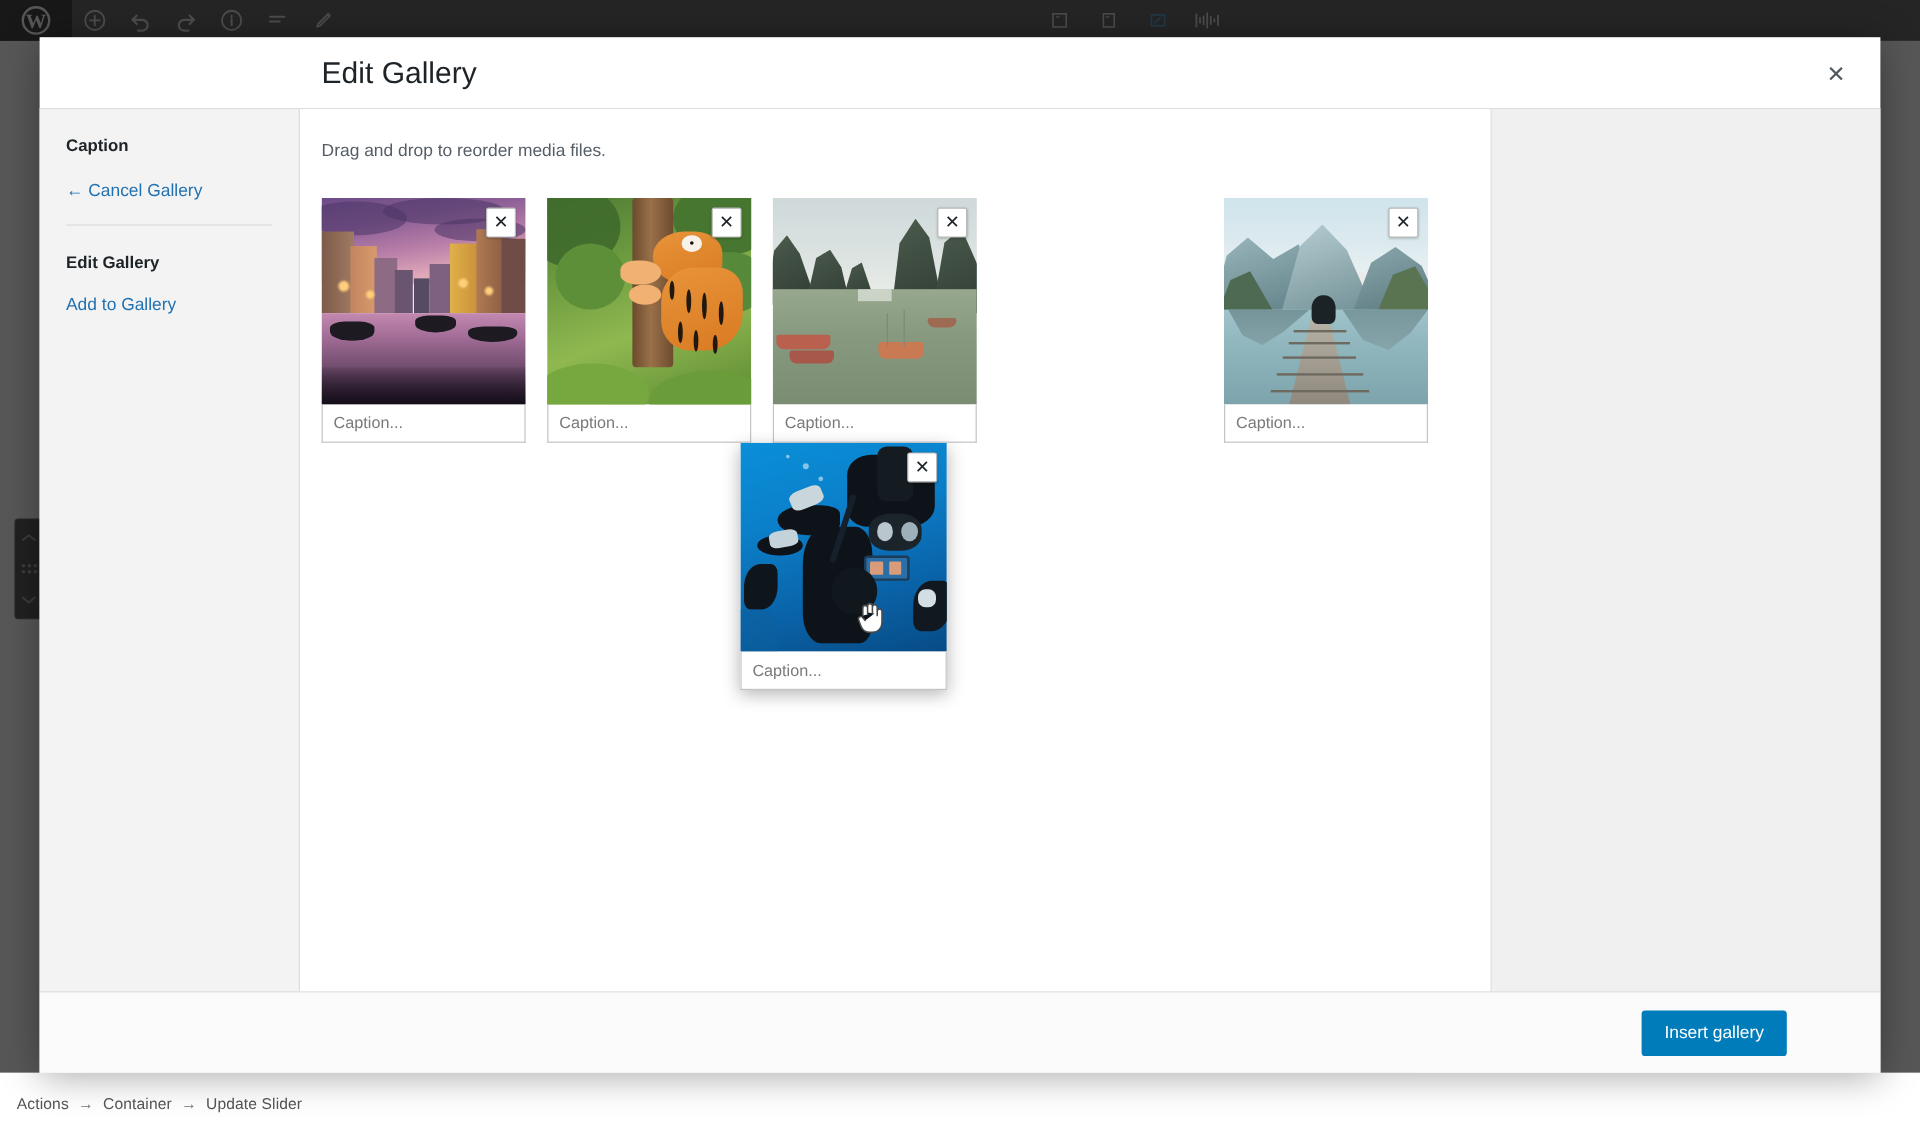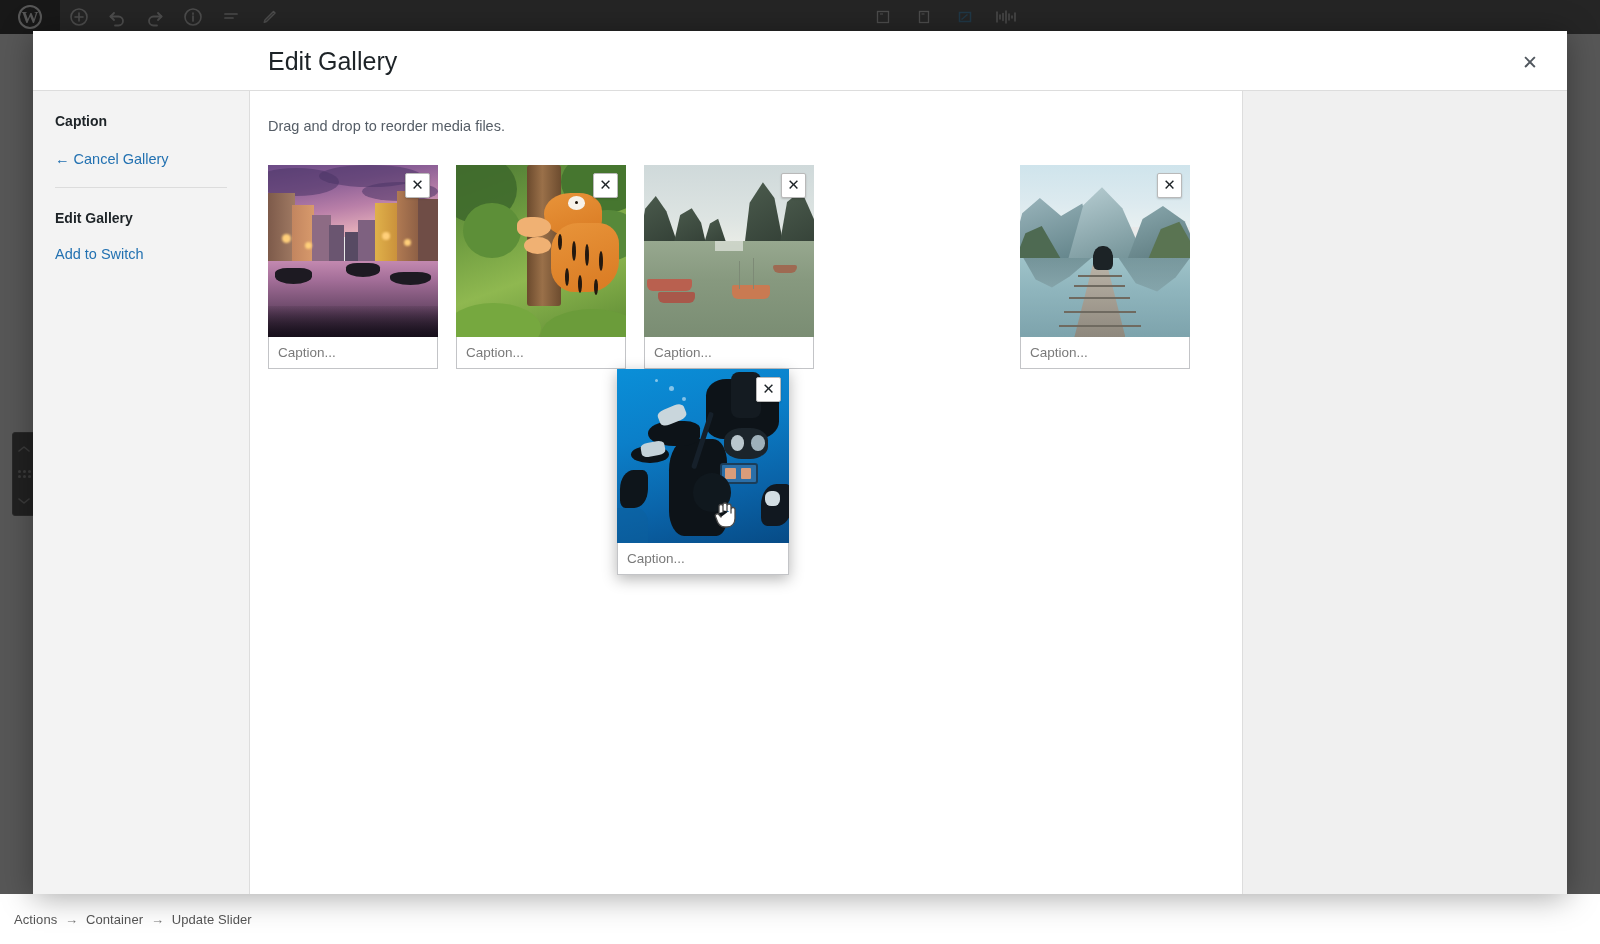--- a/index.html
+++ b/index.html
@@ -362,21 +362,21 @@
     <button id="modal-close">✕</button>
   </div>
 
   <div id="modal-body">
 
     <div id="modal-sidebar">
       <div class="side-heading">Caption</div>
       <a class="side-link">← Cancel Gallery</a>
       <div class="side-divider"></div>
       <div class="side-heading" id="side-heading-2">Edit Gallery</div>
-      <a class="side-link">Add to Switch</a>
+      <a class="side-link">Add to Gallery</a>
     </div>
 
     <div id="modal-main-row">
       <div id="modal-main">
         <div id="drag-hint">Drag and drop to reorder media files.</div>
 
         <div id="gallery-grid">
 
           <div class="gallery-item">
             <div class="thumb-frame">
@@ -528,13 +528,16 @@
             </div>
           </div>
           <input class="caption-input" placeholder="Caption..." style="">
         </div>
       </div>
 
       <div id="modal-attachment-rail"></div>
     </div>
   </div>
 
+  <div id="modal-footer">
+    <button id="insert-gallery-btn">Insert gallery</button>
+  </div>
 </div>
 
 </body></html>

